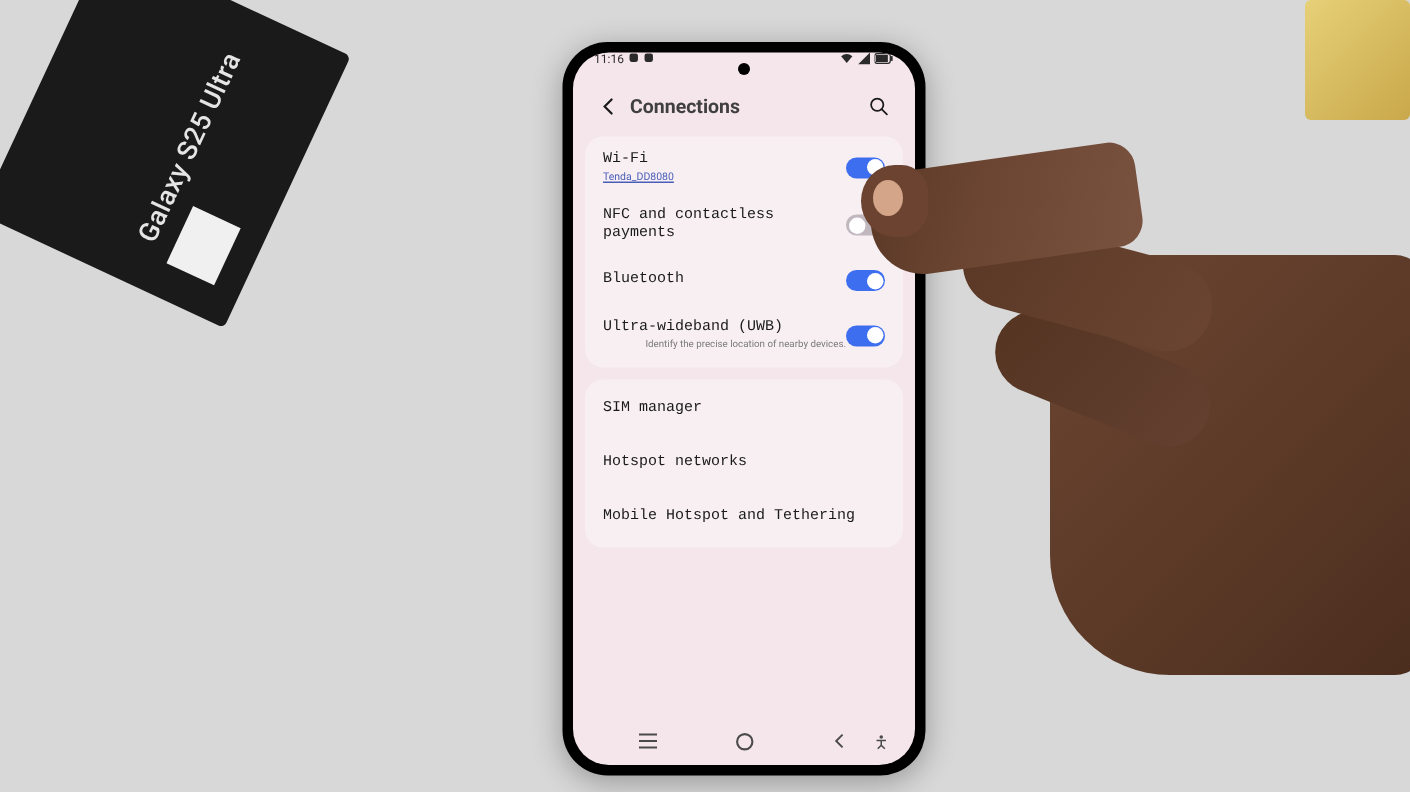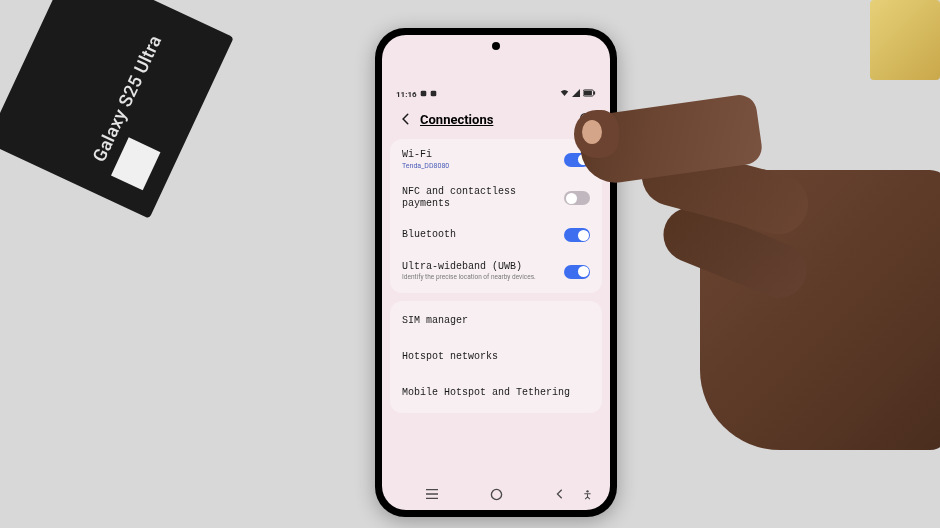--- a/index.html
+++ b/index.html
@@ -86,26 +86,25 @@
     background: #000;
     border-radius: 50%;
     z-index: 100;
   }
   
   
   .status-bar {
     height: 22px;
     display: flex;
     justify-content: space-between;
-    align-items: center;
+    align-items: flex-start;
     padding: 0 14px;
     font-size: 8px;
     color: #2a2a2a;
-    font-weight: 700;
-    margin-top: 48px;
+    font-weight: 400;
   }
   .status-left {
     display: flex;
     align-items: center;
     gap: 3px;
   }
   .status-right {
     display: flex;
     align-items: center;
     gap: 3px;
@@ -120,24 +119,23 @@
   .back-btn {
     width: 20px;
     height: 20px;
     display: flex;
     align-items: center;
     justify-content: center;
   }
   .page-title {
     font-size: 13px;
     font-weight: 700;
-    color: #000000;
+    color: #404040;
     margin-left: 4px;
     flex: 1;
-    text-decoration: underline;
   }
   .search-btn {
     width: 20px;
     height: 20px;
     display: flex;
     align-items: center;
     justify-content: center;
   }
   
   
@@ -164,26 +162,28 @@
     font-size: 10px;
     color: #1a1a1a;
     line-height: 1.2;
     font-family: Liberation Mono, monospace;
   }
   .row-sub {
     font-size: 7px;
     color: #4a5db8;
     margin-top: 1px;
     line-height: 1.2;
+    text-decoration: underline;
   }
   .row-desc {
     font-size: 6.5px;
     color: #7a7a7a;
     margin-top: 1px;
     line-height: 1.2;
+    text-align: right;
   }
   
   
   .toggle {
     width: 26px;
     height: 14px;
     border-radius: 7px;
     position: relative;
     flex-shrink: 0;
   }

